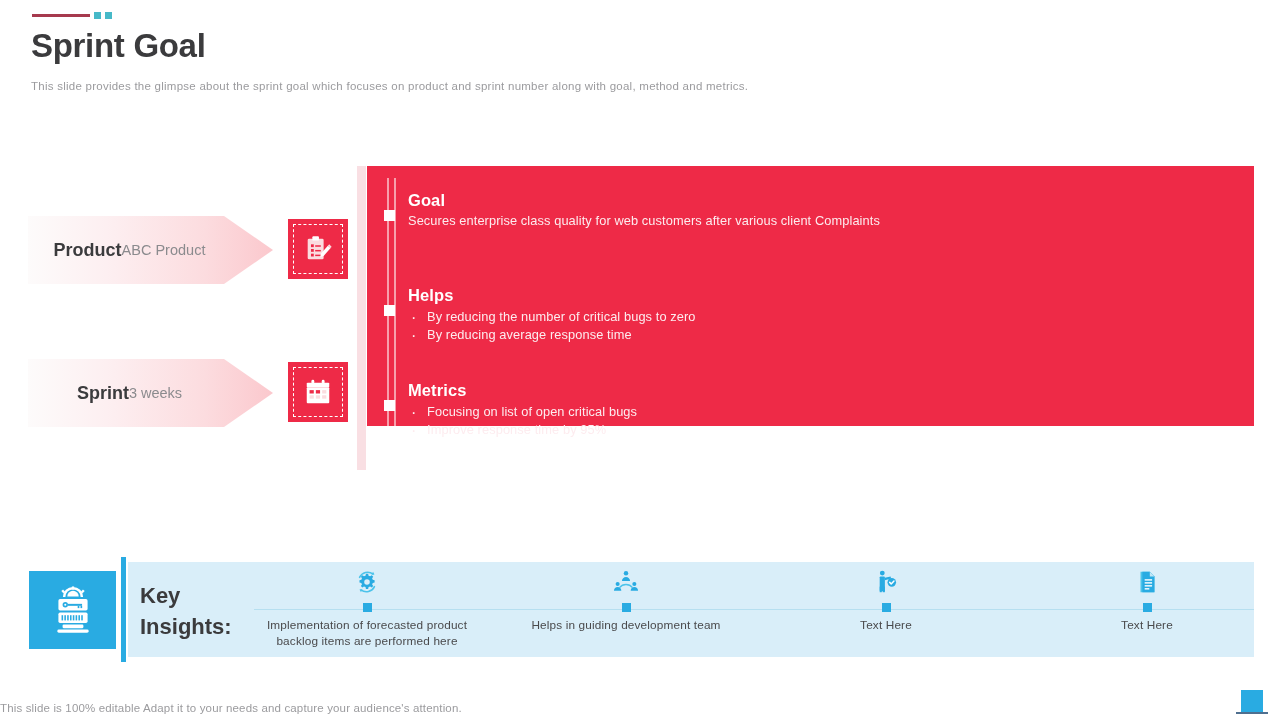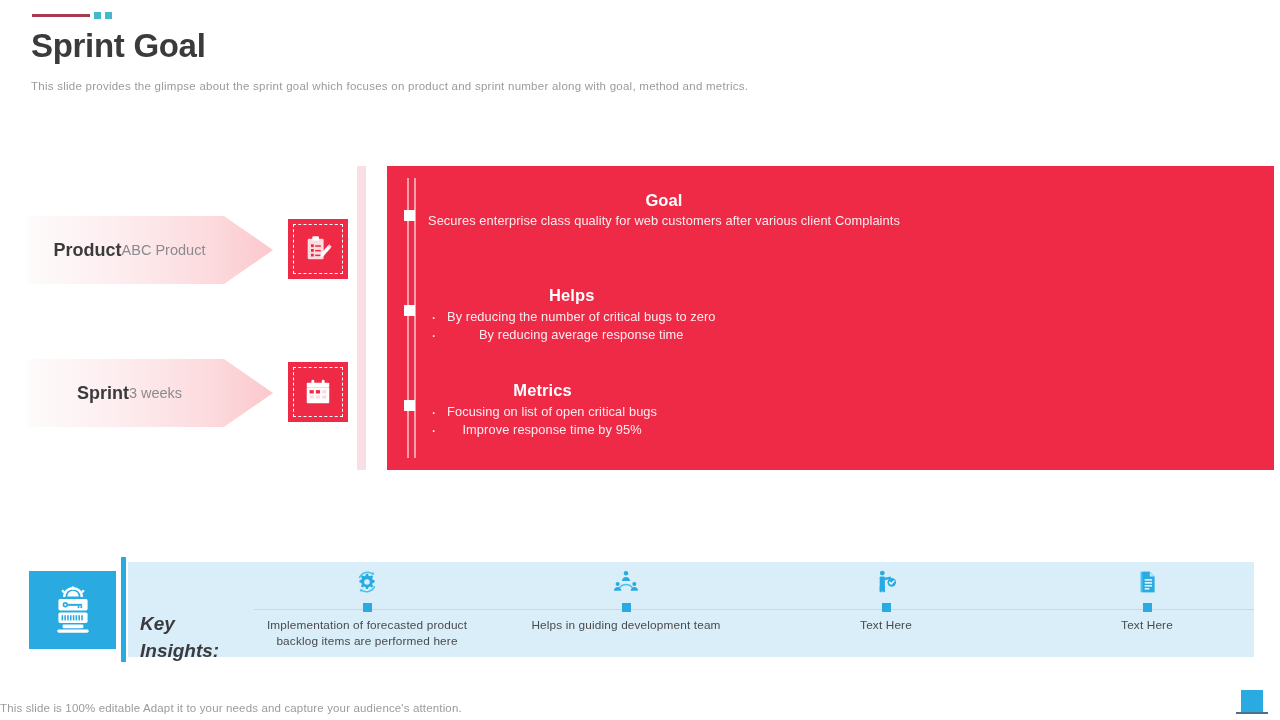--- a/index.html
+++ b/index.html
@@ -118,26 +118,25 @@
   .pink-strip {
     position: absolute;
     left: 357px;
     top: 166px;
     width: 9px;
     height: 304px;
     background: #f9dfe3;
   }
   .red-panel {
     position: absolute;
-    left: 387px;
+    left: 367px;
     top: 166px;
     width: 887px;
-    height: 304px;
+    height: 260px;
     background: #ee2a47;
-    text-align: center;
   }
   .tl-line {
     position: absolute;
     top: 12px;
     width: 1.5px;
     height: 280px;
     background: rgba(255,255,255,0.55);
   }
   .tl-line.a { left: 20px; }
   .tl-line.b { left: 27px; }
@@ -212,26 +211,25 @@
     width: 87px;
     height: 78px;
     background: #29abe2;
     display: flex;
     align-items: center;
     justify-content: center;
   }
   .ki-label {
     position: absolute;
     left: 140px;
-    top: 611px;
-    font-size: 19px;
+    top: 580px;
+    font-size: 22px;
     font-weight: bold;
     color: #3b3b3d;
     line-height: 1.42;
-    font-style: italic;
   }
 
   .ki-rule {
     position: absolute;
     left: 254px;
     top: 609px;
     width: 1000px;
     height: 1px;
     background: #b6dff0;
   }

